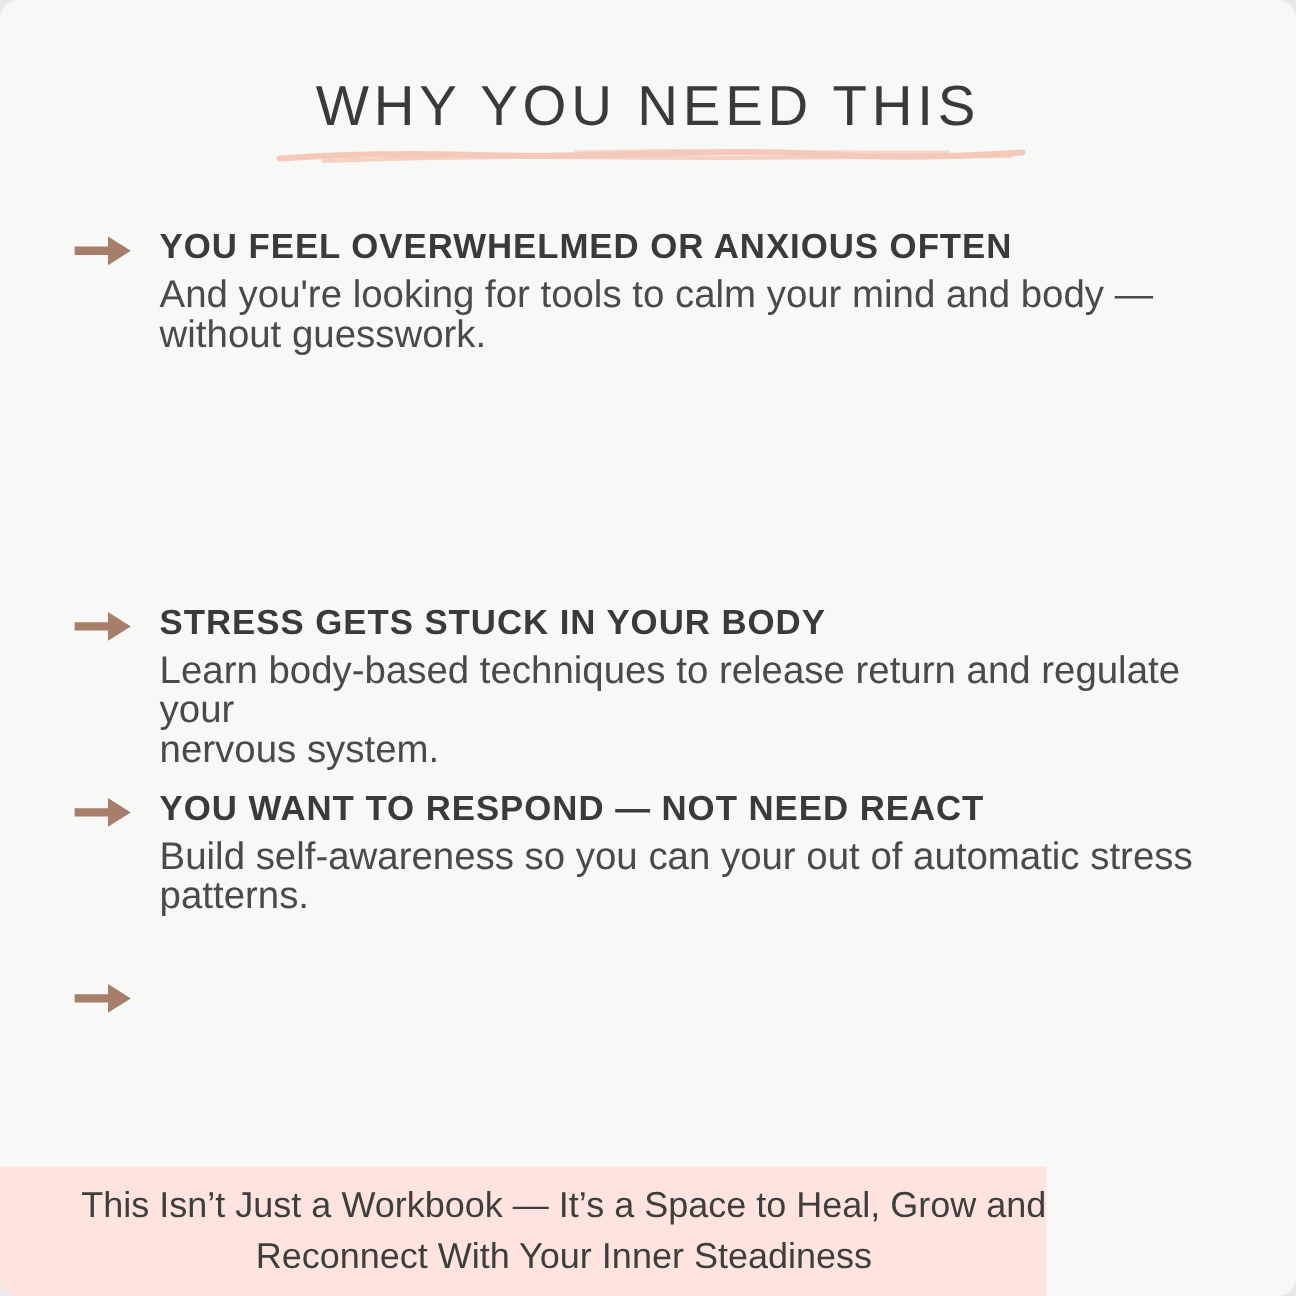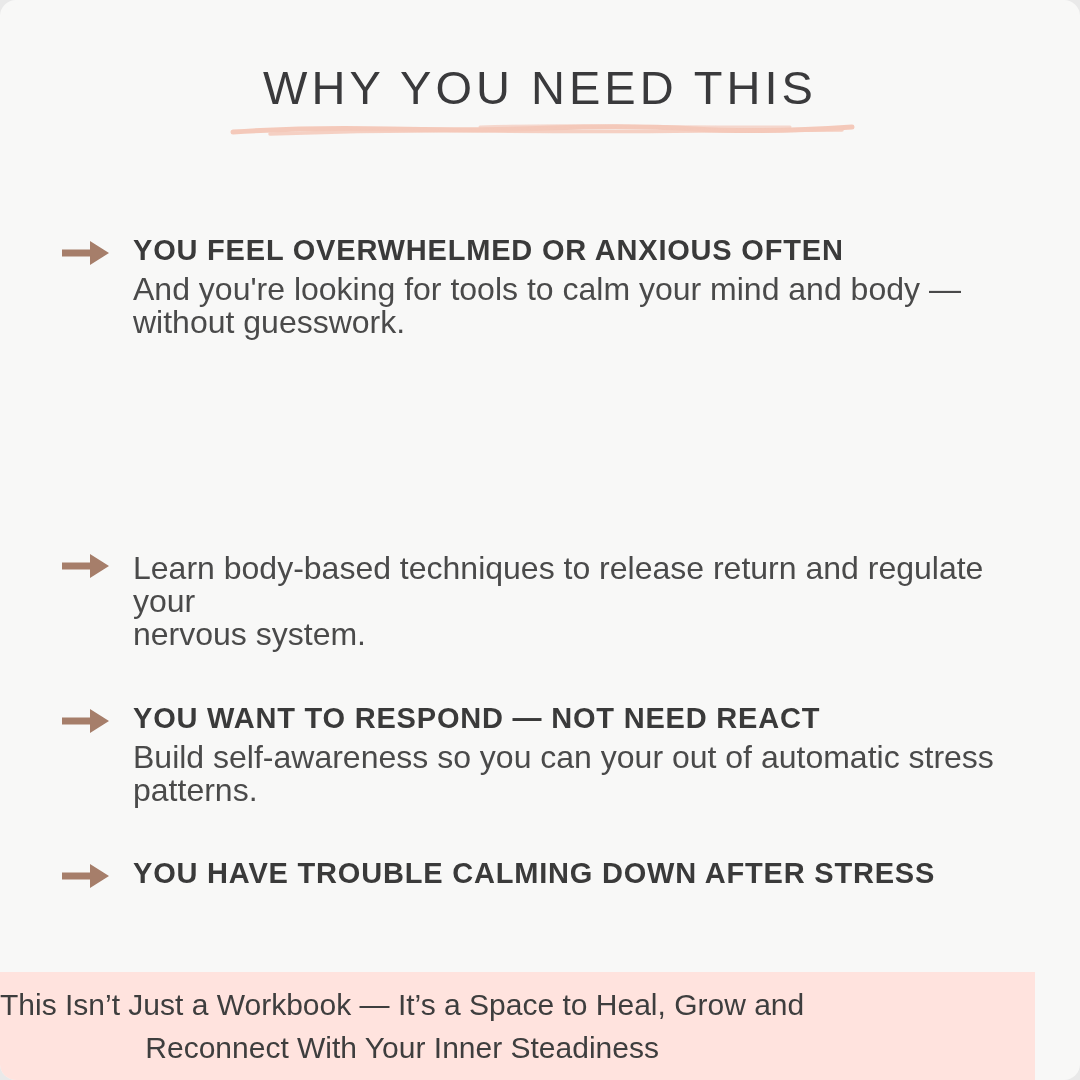--- a/index.html
+++ b/index.html
@@ -42,21 +42,20 @@
     width: 626px;
     height: 22px;
     color: var(--underline);
   }
   .item {
     position: absolute;
     left: 0;
     width: 1080px;
     padding-left: 133px;
     padding-right: 30px;
-    margin-top: 44px;
   }
   .item-1 { top: 189px; }
   .item-2 { top: 344px; }
   .item-3 { top: 502px; }
   .item-4 { top: 657px; }
   .item-5 { top: 812px; }
   .arrow-icon {
     position: absolute;
     left: 62px;
     top: 7px;
@@ -77,26 +76,26 @@
     line-height: 33px;
     font-weight: 400;
     color: var(--body-text);
     white-space: pre-line;
     max-width: 940px;
   }
   .footer-banner {
     position: absolute;
     left: 0;
     top: 972px;
-    width: 1035px;
+    width: 872px;
     height: 108px;
     background: var(--banner-bg);
     display: flex;
     align-items: center;
-    justify-content: flex-start;
+    justify-content: flex-end;
   }
   .banner-text {
     text-align: center;
     font-size: 30px;
     line-height: 43px;
     color: var(--banner-text);
     white-space: pre-line;
   }
 </style>
 </head>
@@ -119,38 +118,38 @@
     <div class="item-heading">YOU FEEL OVERWHELMED OR ANXIOUS OFTEN</div>
     <div class="item-desc">And you're looking for tools to calm your mind and body —
 without guesswork.</div>
   </div>
 
 
   <div class="item item-3">
     <svg class="arrow-icon" viewBox="0 0 47 26" aria-hidden="true">
       <path d="M0 9.5 H28 V1 L47 13 L28 25 V16.5 H0 Z" fill="currentColor"></path>
     </svg>
+    <div class="item-heading">STRESS GETS STUCK IN YOUR BODY</div>
     <div class="item-desc">Learn body-based techniques to release return and regulate your
 nervous system.</div>
   </div>
 
   <div class="item item-4">
     <svg class="arrow-icon" viewBox="0 0 47 26" aria-hidden="true">
       <path d="M0 9.5 H28 V1 L47 13 L28 25 V16.5 H0 Z" fill="currentColor"></path>
     </svg>
     <div class="item-heading">YOU WANT TO RESPOND — NOT NEED REACT</div>
     <div class="item-desc">Build self-awareness so you can your out of automatic stress
 patterns.</div>
   </div>
 
   <div class="item item-5">
     <svg class="arrow-icon" viewBox="0 0 47 26" aria-hidden="true">
       <path d="M0 9.5 H28 V1 L47 13 L28 25 V16.5 H0 Z" fill="currentColor"></path>
     </svg>
-    <div class="item-heading">YOU HAVE TROUBLE CALMING DOWN AFTER STRESS</div>
   </div>
 
   <div class="footer-banner">
     <div class="banner-text">This Isn’t Just a Workbook — It’s a Space to Heal, Grow and
 Reconnect With Your Inner Steadiness</div>
   </div>
 
 </div>
 
 </body></html>

